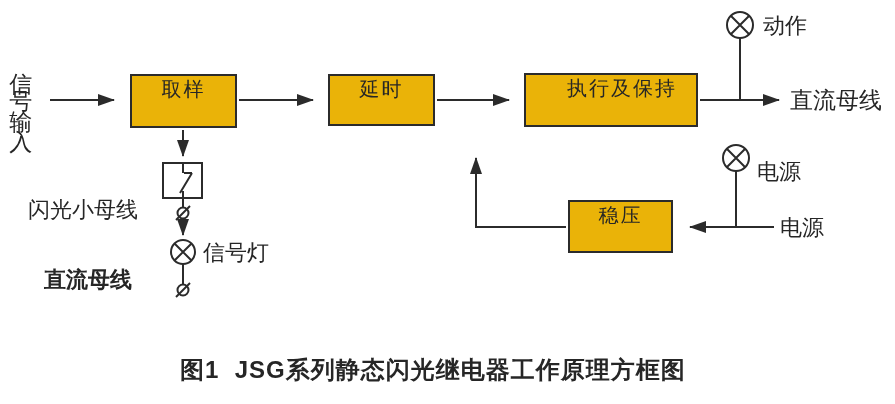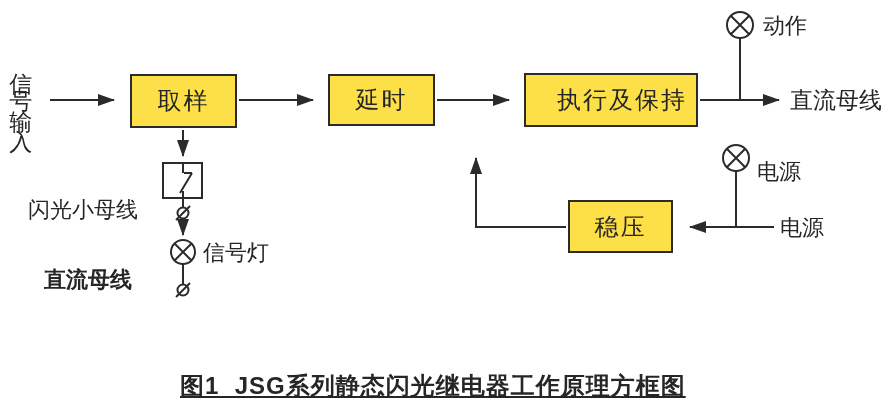--- a/index.html
+++ b/index.html
@@ -19,26 +19,25 @@
   .stage svg.wires {
     position: absolute;
     left: 0;
     top: 0;
     width: 895px;
     height: 404px;
   }
   .block {
     position: absolute;
     border: 2px solid #2b2b2b;
-    background: #fde047;
+    background: #eab308;
     box-sizing: border-box;
     display: flex;
-    align-items: center;
     justify-content: center;
-    font-size: 24px;
+    font-size: 20px;
     letter-spacing: 2px;
     color: #262626;
   }
   .box-sampling  { left: 130px; top: 74px;  width: 107px; height: 54px; }
   .box-delay     { left: 328px; top: 74px;  width: 107px; height: 52px; }
   .box-exec      { left: 524px; top: 73px;  width: 174px; height: 54px; padding-left: 22px; }
   .box-regulator { left: 568px; top: 200px; width: 105px; height: 53px; }
 
   .lbl {
     position: absolute;
@@ -59,27 +58,26 @@
   .lbl-dc-bus        { left: 44px;  top: 268px; font-weight: bold; }
   .lbl-signal-lamp   { left: 203px; top: 241px; }
   .lbl-action        { left: 763px; top: 14px;  }
   .lbl-signal-output { left: 790px; top: 88px;  font-size: 23px; }
   .lbl-power-lamp    { left: 757px; top: 160px; }
   .lbl-power-source  { left: 780px; top: 216px; }
 
   .caption {
     position: absolute;
     left: 180px;
-    top: 370px;
+    top: 354px;
     font-size: 24px;
     font-weight: bold;
     letter-spacing: 1px;
     color: #262626;
     white-space: pre;
-    text-decoration: underline;
   }
 </style>
 </head>
 <body>
 
 <div class="stage">
 
   <svg class="wires" viewBox="0 0 895 404">
     <defs>
       <marker id="arr" markerWidth="17" markerHeight="12" refX="16" refY="6" orient="auto" markerUnits="userSpaceOnUse">

